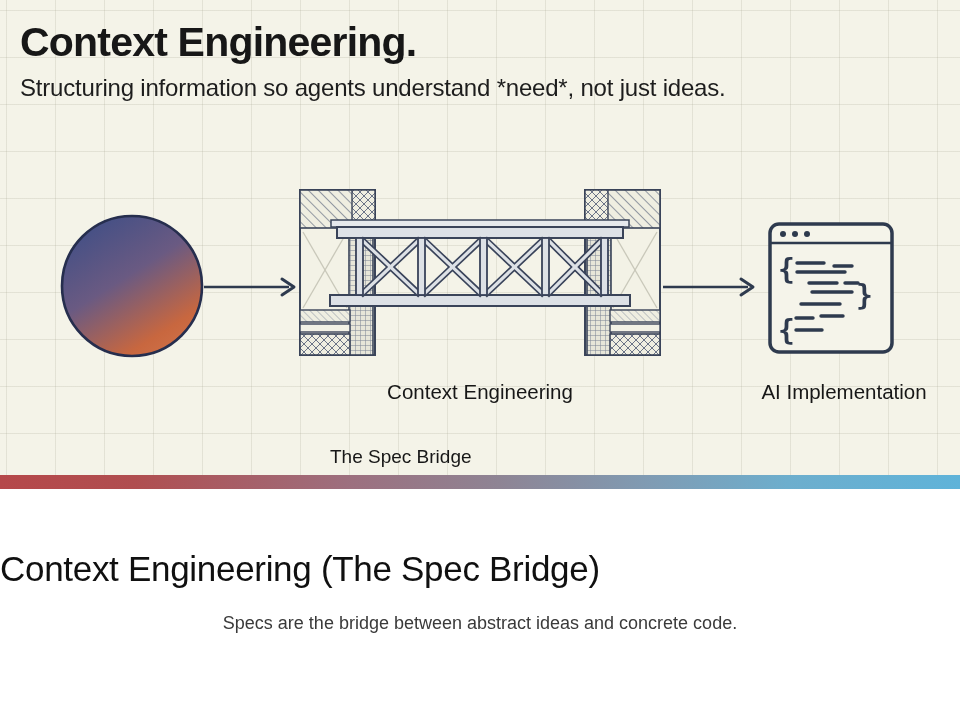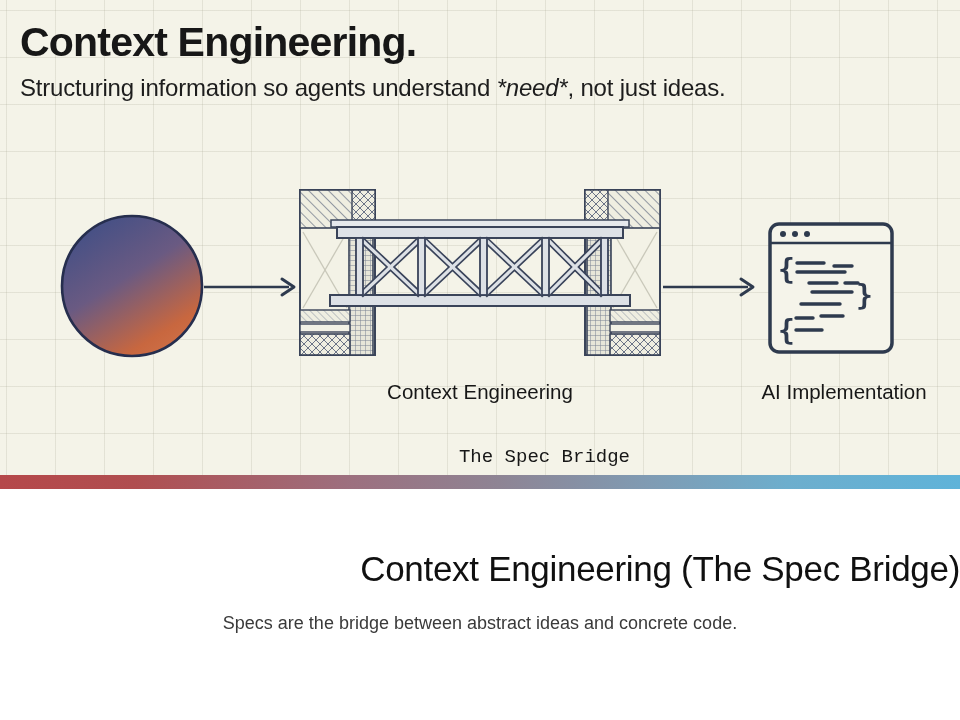--- a/index.html
+++ b/index.html
@@ -21,49 +21,49 @@
   }
   .ill-title{
     position:absolute;left:20px;top:19px;
     font-size:41px;font-weight:800;letter-spacing:-0.8px;color:#171717;
     white-space:nowrap;
   }
   .ill-sub{
     position:absolute;left:20px;top:74px;
     font-size:24px;color:#1d1d1d;letter-spacing:-0.2px;white-space:nowrap;
   }
-  .ill-sub .em{font-style:italic;text-align:right;}
+  .ill-sub .em{text-align:right;}
 
   svg.diagram{position:absolute;left:0;top:0;width:960px;height:475px;display:block;}
 
   .dlabel{
     position:absolute;text-align:center;
     font-size:20.5px;font-weight:500;color:#171717;line-height:1.3;
   }
   .lab-left{left:33px;top:377px;width:200px;}
   .lab-center{left:360px;top:379px;width:240px;}
   .lab-right{left:724px;top:379px;width:240px;}
   .caption{
-    position:absolute;left:330px;top:446px;width:300px;text-align:right;
-    font-family:Liberation Mono, monospace;
+    position:absolute;left:330px;top:446px;width:300px;text-align:left;
+    font-family:Liberation Sans, sans-serif;
     font-size:19px;font-weight:500;color:#171717;
   }
 
   
   .bar{
     position:absolute;left:0;top:475px;width:960px;height:14px;
     background:linear-gradient(90deg,
       #b5484a 0%, #b04e50 14%, #9d6f7e 36%, #8e8494 52%,
       #7f9cb4 68%, #6daecd 82%, #5fb3d9 100%);
   }
 
   
   .footer{position:absolute;left:0;top:489px;width:960px;height:231px;background:#ffffff;}
   .f-head{
-    margin:0;padding-top:60px;text-align:right;
+    margin:0;padding-top:60px;text-align:left;
     font-size:35px;font-weight:400;color:#101010;letter-spacing:-0.3px;
   }
   .f-sub{
     margin:8px;padding-top:16px;text-align:center;
     font-size:18px;font-weight:400;color:#3a3a3a;
   }
 </style>
 </head>
 <body>
 

